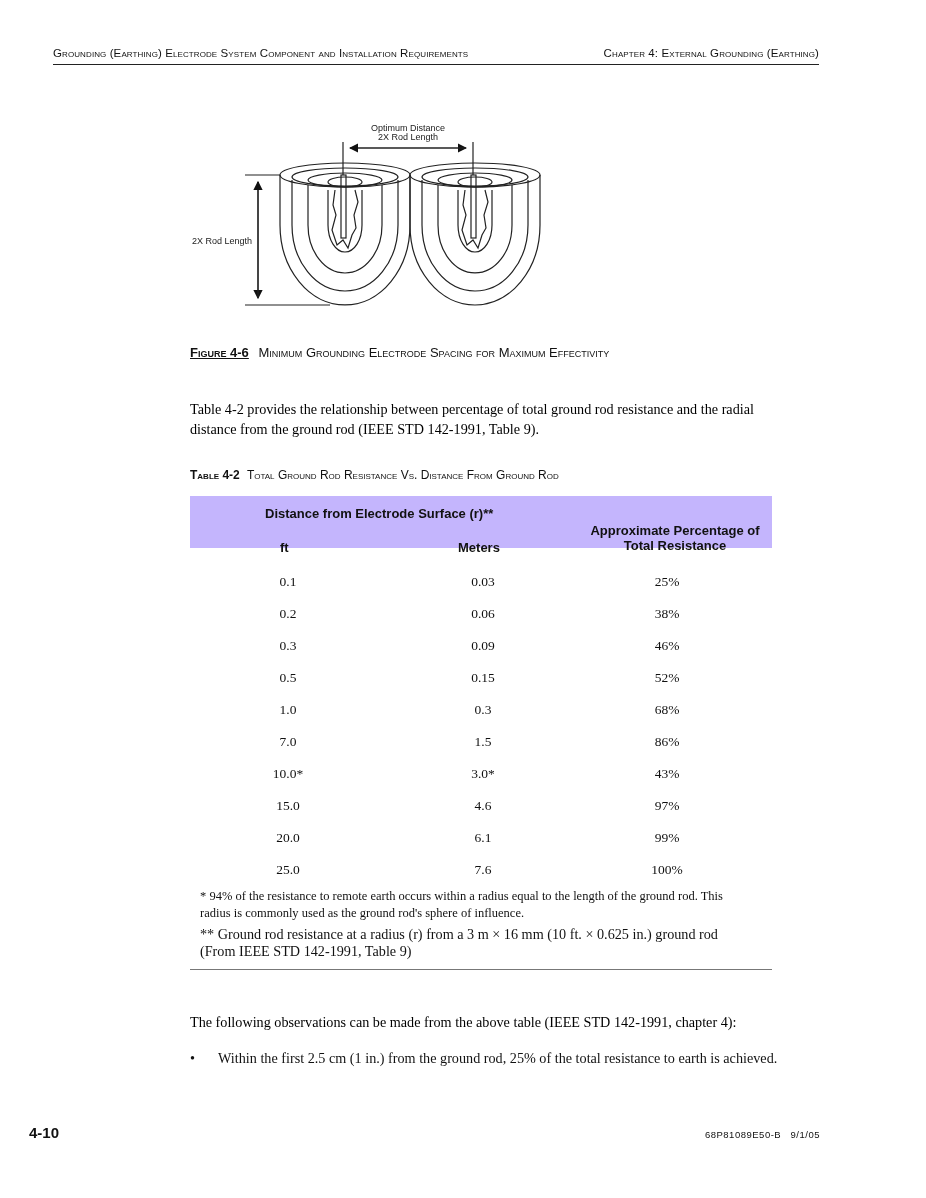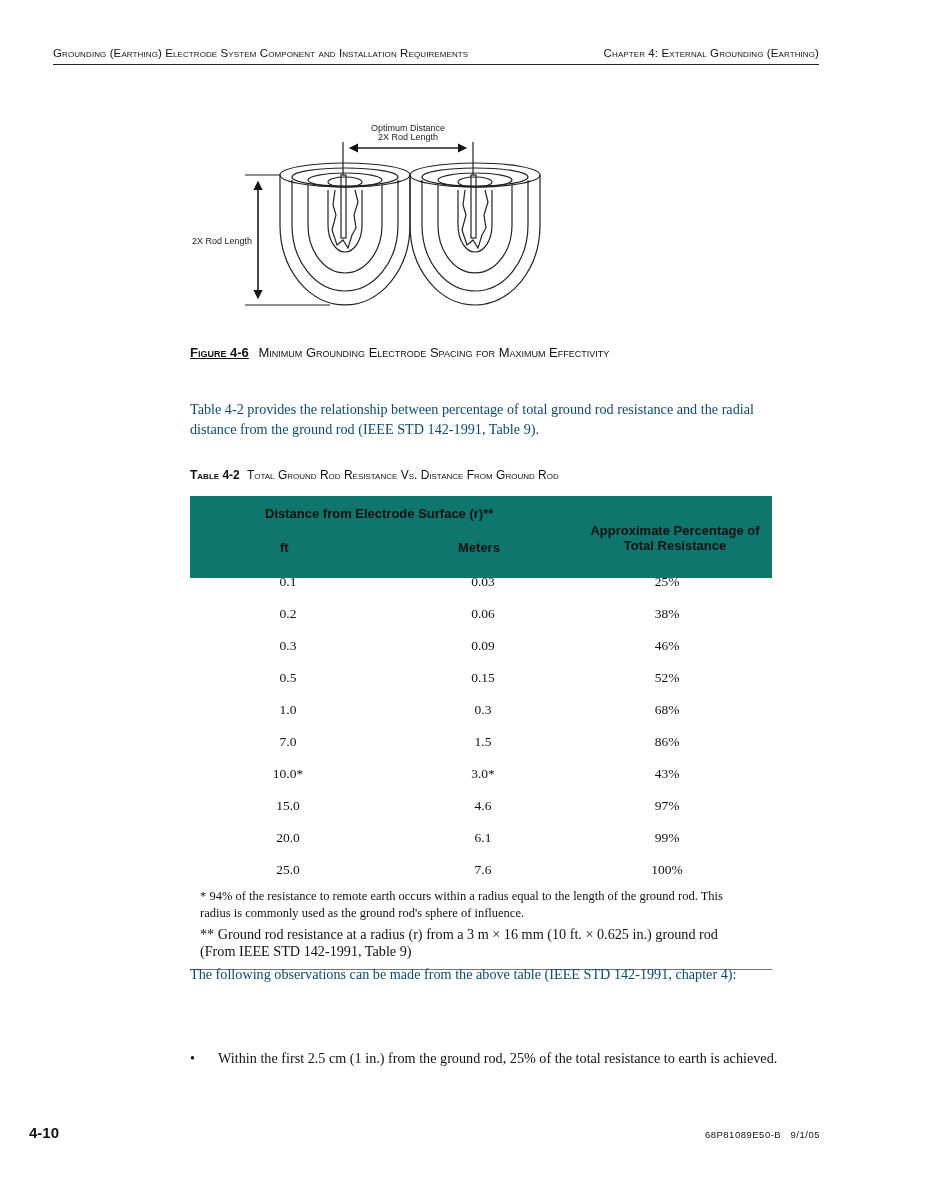--- a/index.html
+++ b/index.html
@@ -18,31 +18,31 @@
   
   .figure { position: absolute; left: 180px; top: 110px; width: 380px; height: 210px; }
   .figure svg { position: absolute; left: 0; top: 0; }
   .fig-label { position: absolute; font-family: "Liberation Sans", sans-serif; font-size: 9px; color: #222; line-height: 9px; text-align: center; }
   .fig-caption {
     position: absolute; left: 190px; top: 345px;
     font-family: "Liberation Sans", sans-serif; font-size: 13px; font-variant: small-caps;
   }
   .fig-caption .num { font-weight: bold; margin-right: 6px; text-decoration: underline; }
 
-  .paragraph { position: absolute; left: 190px; font-family: "Liberation Serif", serif; font-size: 14.2px; line-height: 20px; color: #0c4a6e; }
+  .paragraph { position: absolute; left: 190px; font-family: "Liberation Serif", serif; font-size: 14.2px; line-height: 20px; color: #000000; }
 
   .table-caption {
     position: absolute; left: 190px; top: 468px;
     font-family: "Liberation Sans", sans-serif; font-size: 12px; font-variant: small-caps;
   }
   .table-caption .num { font-weight: bold; margin-right: 4px; }
 
   .table-head {
-    position: absolute; left: 190px; top: 496px; width: 582px; height: 82px;
-    background: #0f766e; font-family: "Liberation Sans", sans-serif; font-weight: bold; font-size: 13px;
+    position: absolute; left: 190px; top: 496px; width: 582px; height: 52px;
+    background: #c4b5fd; font-family: "Liberation Sans", sans-serif; font-weight: bold; font-size: 13px;
   }
   .th { position: absolute; }
   .table-body { position: absolute; left: 190px; top: 566px; width: 582px; }
   .tr { position: relative; height: 32px; font-family: "Liberation Serif", serif; font-size: 13.5px; }
   .td { position: absolute; top: 8px; text-align: center; }
   .td.c0 { left: 48px; width: 100px; }
   .td.c1 { left: 243px; width: 100px; }
   .td.c2 { left: 427px; width: 100px; }
 
   .notes { position: absolute; left: 200px; top: 888px; width: 570px; font-family: "Liberation Serif", serif; }
@@ -201,20 +201,20 @@
     <div>* 94% of the resistance to remote earth occurs within a radius equal to the length of the ground rod. This</div>
     <div>radius is commonly used as the ground rod's sphere of influence.</div>
   </div>
   <div class="note2">
     <div>** Ground rod resistance at a radius (r) from a 3 m × 16 mm (10 ft. × 0.625 in.) ground rod</div>
     <div>(From IEEE STD 142-1991, Table 9)</div>
   </div>
 </div>
 <div class="table-rule"></div>
 
-<div class="paragraph" style="top:964px; white-space:nowrap;">The following observations can be made from the above table (IEEE STD 142-1991, chapter 4):</div>
+<div class="paragraph" style="top:1012px; white-space:nowrap;">The following observations can be made from the above table (IEEE STD 142-1991, chapter 4):</div>
 <div class="bullet">
   <span class="dot">•</span>
   <span class="txt">Within the first 2.5 cm (1 in.) from the ground rod, 25% of the total resistance to earth is achieved.</span>
 </div>
 
 <div class="page-num">4-10</div>
 <div class="doc-id" style="white-space:pre;">68P81089E50-B   9/1/05</div>
 
 </body></html>

